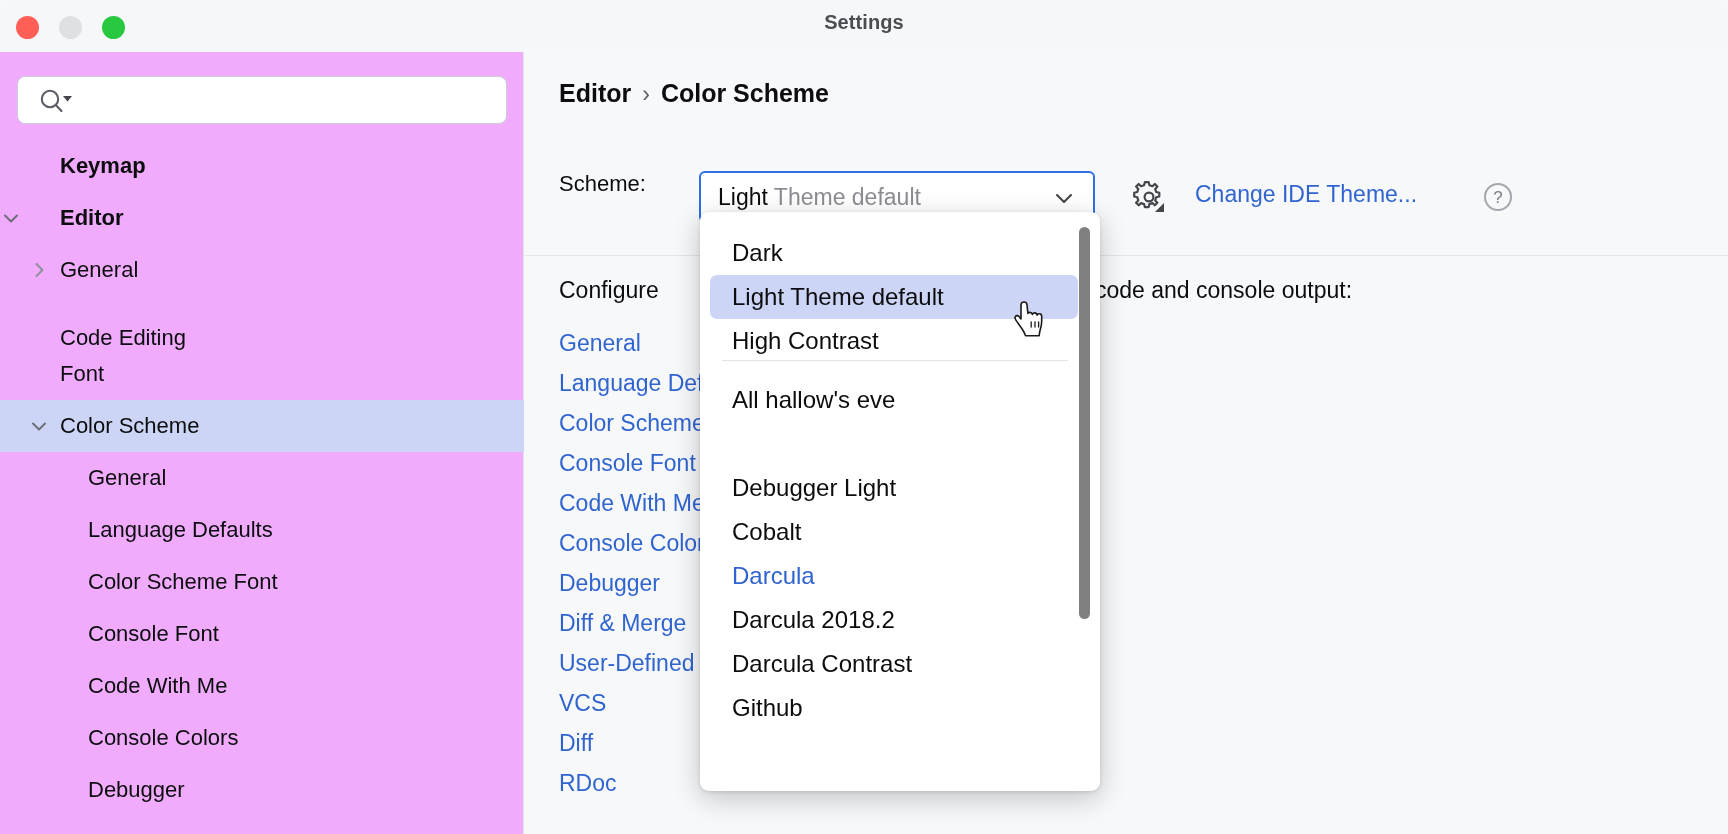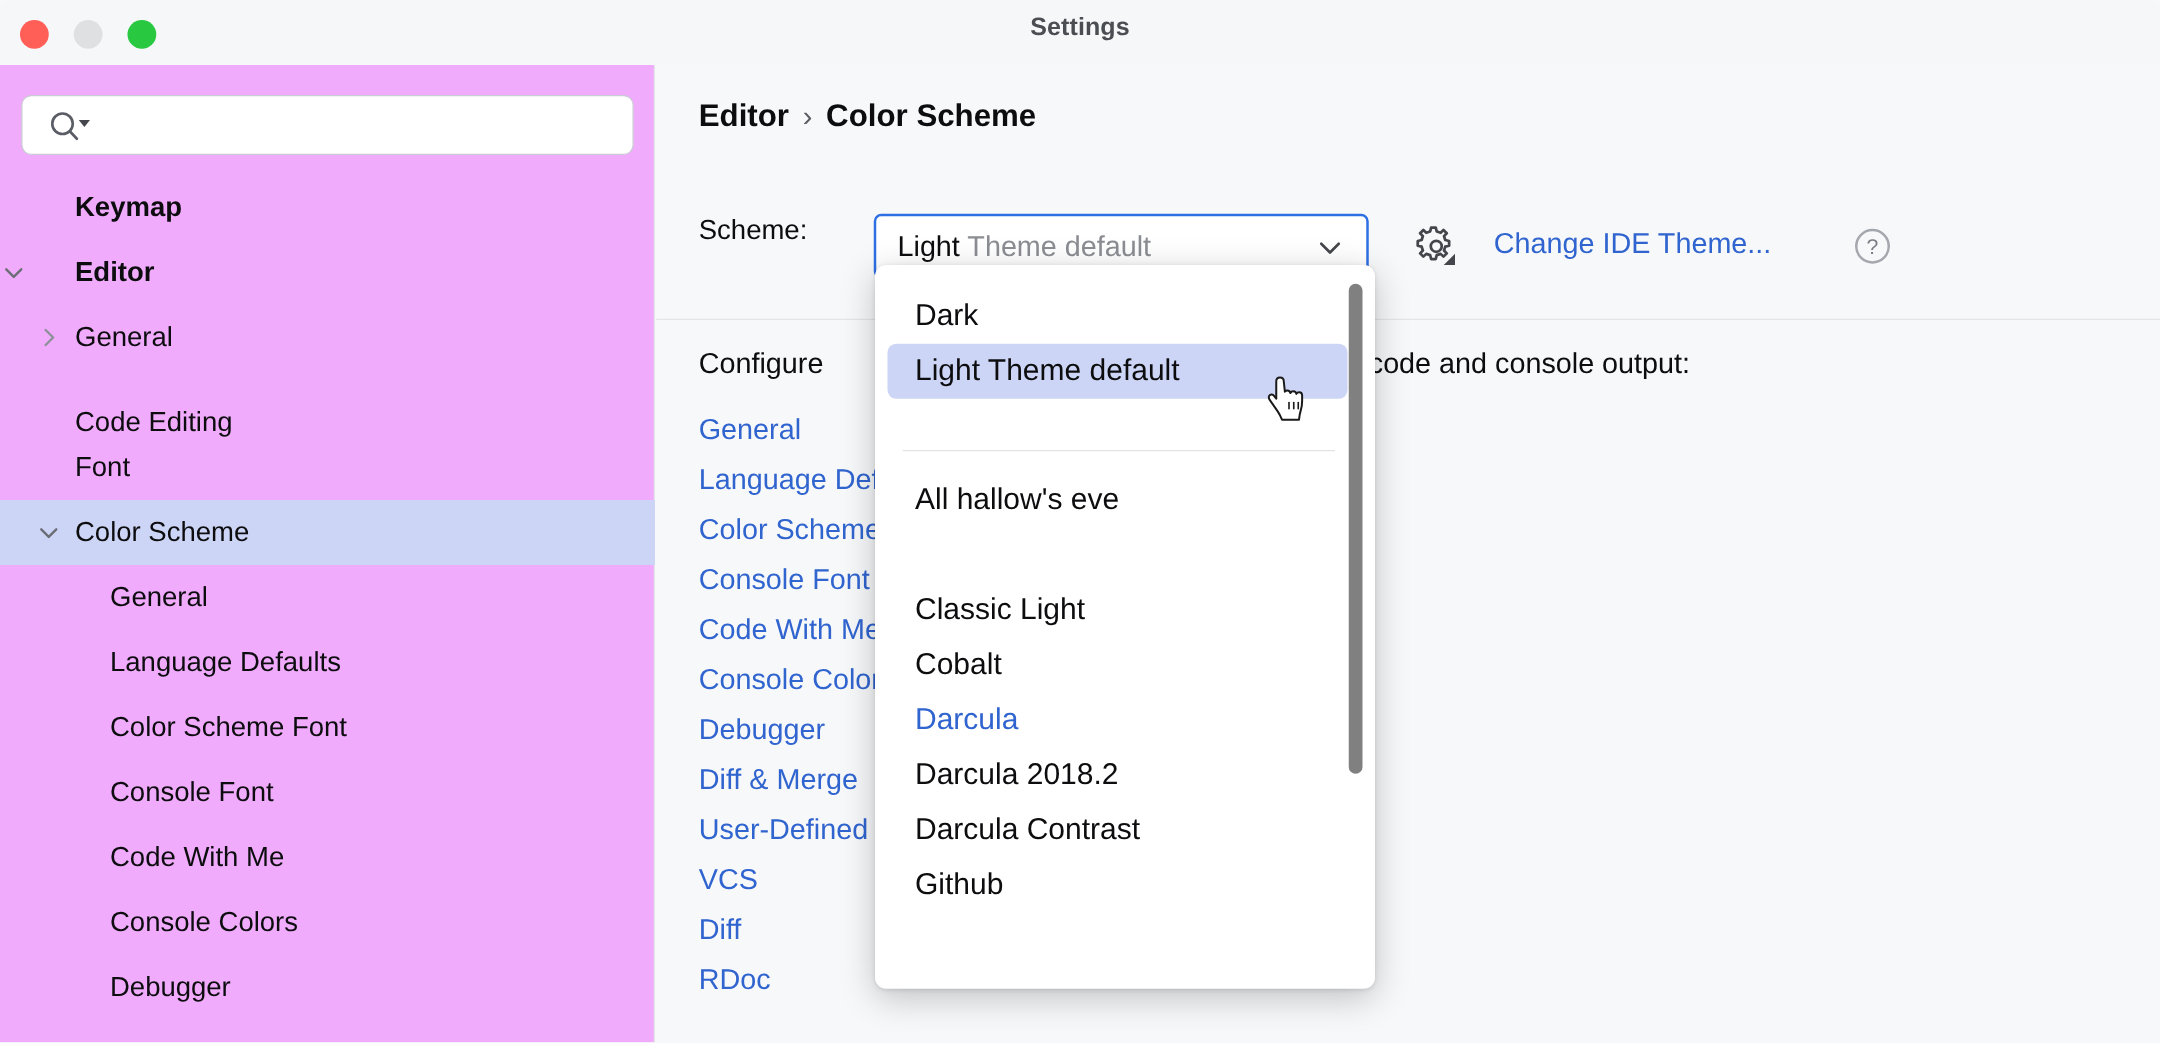--- a/index.html
+++ b/index.html
@@ -343,22 +343,23 @@
       </div>
 
   </div>
 
   <div class="popup">
     <div class="popup-inner" id="popup-inner">
       <div class="popup-sep"></div>
       <div class="pop-scrollbar"></div>
     <div class="opt" style="top: 19px;">Dark</div>
         <div class="opt highlight" style="top: 63px;">Light Theme default</div>
+        <div class="opt" style="top: 107px;">High Contrast</div>
         <div class="opt" style="top: 166px;">All hallow's eve</div>
-        <div class="opt" style="top: 254px;">Classic Light</div>
+        <div class="opt" style="top: 254px;">Debugger Light</div>
         <div class="opt" style="top: 298px;">Cobalt</div>
         <div class="opt accent" style="top: 342px;">Darcula</div>
         <div class="opt" style="top: 386px;">Darcula 2018.2</div>
         <div class="opt" style="top: 430px;">Darcula Contrast</div>
         <div class="opt" style="top: 474px;">Github</div>
       </div>
   </div>
 
   <div class="cursor">
     <svg width="34" height="38" viewBox="0 0 34 38">

